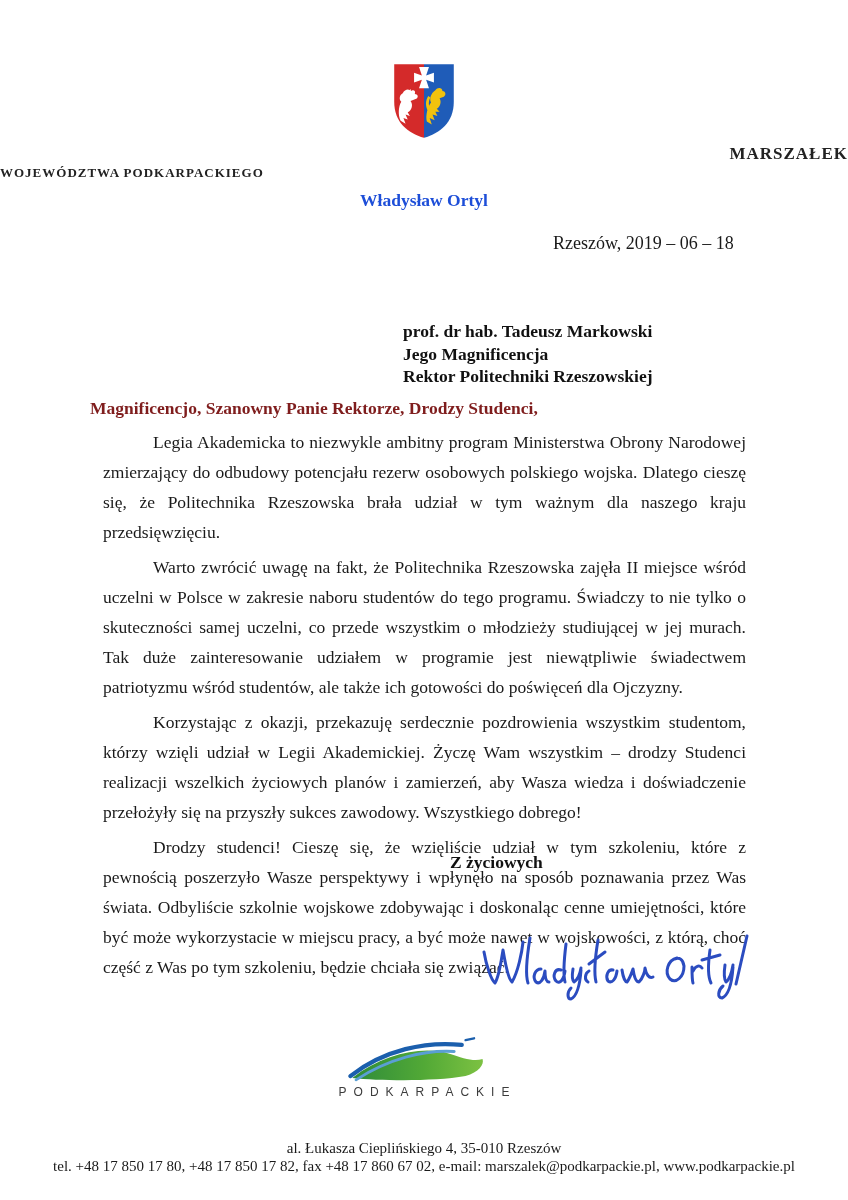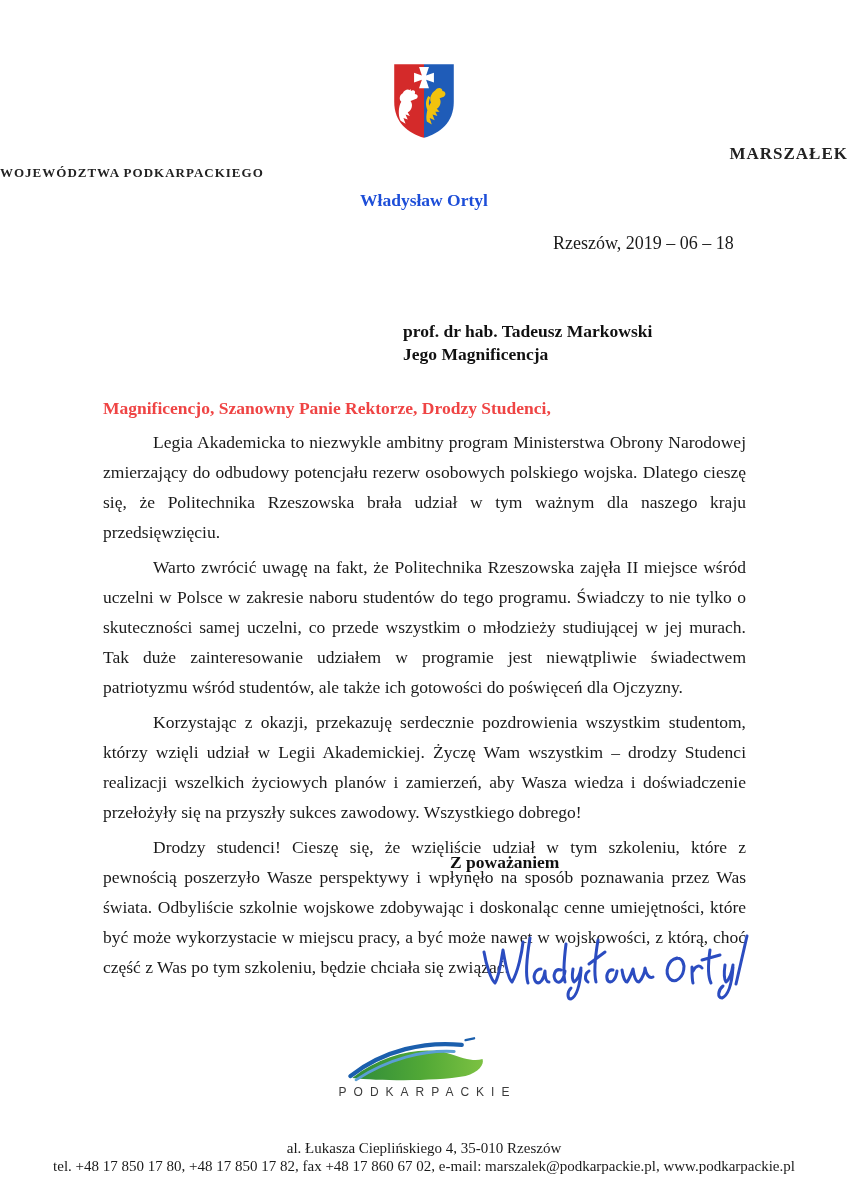--- a/index.html
+++ b/index.html
@@ -67,24 +67,24 @@
     top: 320px;
     left: 403px;
     font-size: 17.5px;
     font-weight: bold;
     line-height: 22.5px;
     color: #111;
   }
   .salutation {
     position: absolute;
     top: 398px;
-    left: 103px;
-    font-size: 17.5px;
-    font-weight: bold;
-    color: #ef4444;
+    left: 90px;
+    font-size: 17.5px;
+    font-weight: bold;
+    color: #7f1d1d;
   }
   
   .body-text {
     position: absolute;
     top: 427px;
     left: 103px;
     width: 643px;
     font-size: 17.5px;
     line-height: 30px;
     text-align: justify;
@@ -163,32 +163,33 @@
 
   <div class="office-title">MARSZAŁEK</div>
   <div class="office-subtitle">WOJEWÓDZTWA PODKARPACKIEGO</div>
   <div class="sender-name">Władysław Ortyl</div>
 
   <div class="dateline">Rzeszów, 2019 – 06 – 18</div>
 
   <div class="addressee">
     <div>prof. dr hab. Tadeusz Markowski</div>
     <div>Jego Magnificencja</div>
+    <div>Rektor Politechniki Rzeszowskiej</div>
   </div>
 
   <div class="salutation">Magnificencjo, Szanowny Panie Rektorze, Drodzy Studenci,</div>
 
   <div class="body-text">
     <p>Legia Akademicka to niezwykle ambitny program Ministerstwa Obrony Narodowej zmierzający do odbudowy potencjału rezerw osobowych polskiego wojska. Dlatego cieszę się, że Politechnika Rzeszowska brała udział w tym ważnym dla naszego kraju przedsięwzięciu.</p>
     <p>Warto zwrócić uwagę na fakt, że Politechnika Rzeszowska zajęła II miejsce wśród uczelni w Polsce w zakresie naboru studentów do tego programu. Świadczy to nie tylko o skuteczności samej uczelni, co przede wszystkim o młodzieży studiującej w jej murach. Tak duże zainteresowanie udziałem w programie jest niewątpliwie świadectwem patriotyzmu wśród studentów, ale także ich gotowości do poświęceń dla Ojczyzny.</p>
     <p>Korzystając z okazji, przekazuję serdecznie pozdrowienia wszystkim studentom, którzy wzięli udział w Legii Akademickiej. Życzę Wam wszystkim – drodzy Studenci realizacji wszelkich życiowych planów i zamierzeń, aby Wasza wiedza i doświadczenie przełożyły się na przyszły sukces zawodowy. Wszystkiego dobrego!</p>
     <p>Drodzy studenci! Cieszę się, że wzięliście udział w tym szkoleniu, które z pewnością poszerzyło Wasze perspektywy i wpłynęło na sposób poznawania przez Was świata. Odbyliście szkolnie wojskowe zdobywając i doskonaląc cenne umiejętności, które być może wykorzystacie w miejscu pracy, a być może nawet w wojskowości, z którą, choć część z Was po tym szkoleniu, będzie chciała się związać.</p>
   </div>
 
-  <div class="closing">Z poważaniem</div>
+  <div class="closing">Z życiowych</div>
 
   <svg class="signature" viewBox="0 0 285 95" xmlns="http://www.w3.org/2000/svg">
     <g fill="none" stroke="#2b4cc0" stroke-width="3" stroke-linecap="round" stroke-linejoin="round">
 
       <path d="M12,30 C14,42 19,58 23,61 C27,55 29,40 31,28 C33,40 36,57 40,60 C46,50 50,30 51,20"></path>
       <path d="M58,16 C55,34 53,52 56,61"></path>
       <path d="M69,47 C63,47 60,55 64,60 C68,63 72,57 73,49 C73,55 74,60 77,60"></path>
       <path d="M89,48 C83,46 80,54 84,59 C88,63 92,57 93,49 M94,22 C92,38 91,52 93,60"></path>
       <path d="M101,47 C100,53 100,58 102,60 C105,58 108,52 109,46 M109,48 C108,62 105,74 99,77 C95,77 95,70 99,66"></path>
       <path d="M117,49 C113,51 112,58 116,60"></path>

